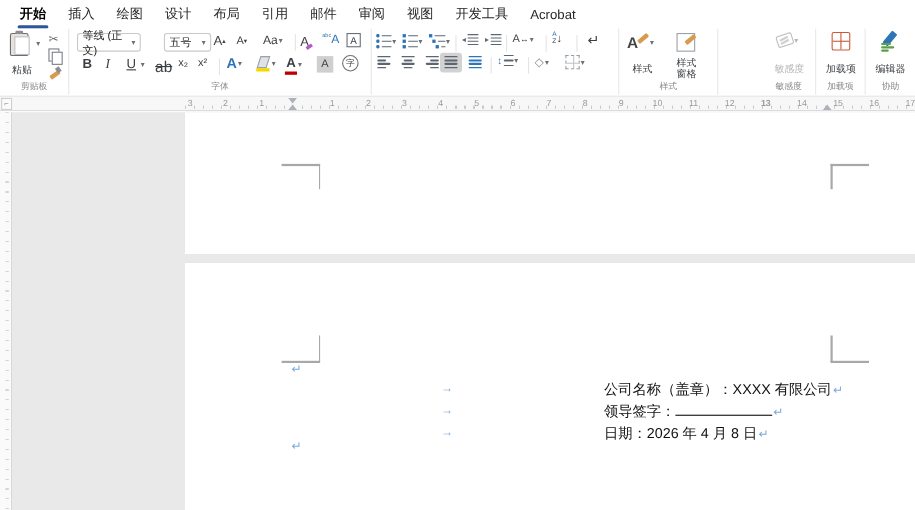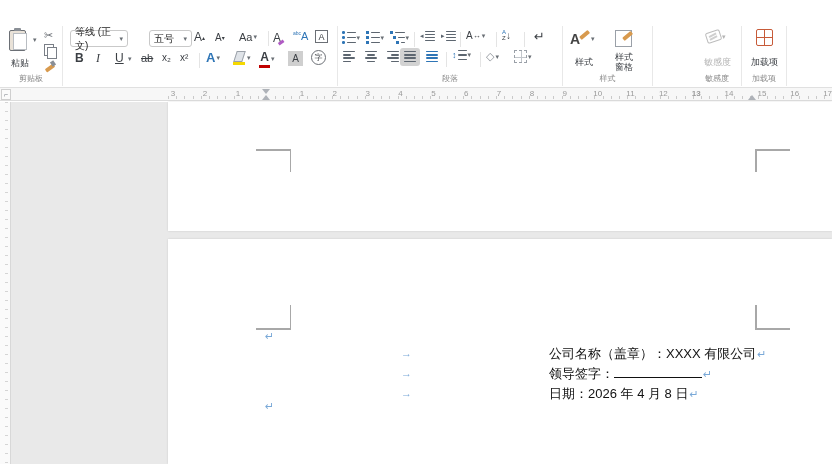--- a/index.html
+++ b/index.html
@@ -92,20 +92,33 @@
   .fmark { position:absolute; color:#7aa9d8; font-size:11px; line-height:11px; }
   .docline { position:absolute; left:549px; height:18px; font-size:13px; color:#111; white-space:nowrap; font-family:"Liberation Sans","DejaVu Sans",sans-serif; }
   .docline .pm { color:#7aa9d8; font-size:11px; margin-left:1px; }
   .blankline { display:inline-block; width:88px; height:11px; border-bottom:1.2px solid #111; }
 </style>
 </head>
 <body>
 
 <div id="app">
 
+  <div class="tabbar" id="tabbar">
+      <div class="tab active">开始</div>
+      <div class="tab">插入</div>
+      <div class="tab">绘图</div>
+      <div class="tab">设计</div>
+      <div class="tab">布局</div>
+      <div class="tab">引用</div>
+      <div class="tab">邮件</div>
+      <div class="tab">审阅</div>
+      <div class="tab">视图</div>
+      <div class="tab">开发工具</div>
+      <div class="tab">Acrobat</div>
+    </div>
 
   <div class="ribbon">
 
     <div class="rgroup" style="left:0;width:63px;">
       <div class="rbtn" style="left:9px;top:4px;">
           <span class="clip-icon"></span>
         </div>
       <div class="rbtn" style="left:32px;top:10px;">
           <span class="dd">▾</span>
         </div>
@@ -161,21 +174,21 @@
         </div>
       <div class="rbtn" style="left:33px;top:25px;font-size:12px;font-style:italic;font-family:'Liberation Serif',serif;">
           <span>I</span>
         </div>
       <div class="rbtn" style="left:52px;top:25px;font-size:12px;text-decoration:underline;">
           <span>U</span>
         </div>
       <div class="rbtn" style="left:64px;top:29px;">
           <span class="dd">▾</span>
         </div>
-      <div class="rbtn" style="left:78px;top:26px;font-size:11px;text-decoration:line-through;">
+      <div class="rbtn" style="left:78px;top:26px;font-size:14px;text-decoration:line-through;">
           <span>ab</span>
         </div>
       <div class="rbtn" style="left:99px;top:26px;font-size:10px;">
           <span>x₂</span>
         </div>
       <div class="rbtn" style="left:117px;top:26px;font-size:10px;">
           <span>x²</span>
         </div>
       <div class="sep" style="left:136px;top:27px;"></div>
       <div class="rbtn" style="left:143px;top:24px;font-size:13px;font-weight:bold;color:#2e75b6;">
@@ -193,20 +206,21 @@
           </span>
         <span class="dd">▾</span>
       </div>
       <div class="rbtn" style="left:225px;top:25px;width:15px;height:15px;background:#cfcfcf;font-size:10px;">
           <span>A</span>
         </div>
       <div class="rbtn" style="left:248px;top:24px;width:15px;height:15px;border:1px solid #6b6f75;border-radius:50%;font-size:8px;">
           <span>字</span>
         </div>
 
+      <div class="glabel">字体</div>
     </div>
 
     <div class="rgroup" style="left:338px;width:225px;">
       <div class="rbtn" style="left:4px;top:5px;">
         <span style="display:flex;flex-direction:column;gap:2px;">
           <span class="li-row">
               <span class="li-dot"></span>
               <span class="li-bar" style="width:9px;"></span>
             </span>
           <span class="li-row">
@@ -346,21 +360,20 @@
       <div class="sep" style="left:142px;top:26px;"></div>
       <div class="rbtn" style="left:148px;top:24px;font-size:11px;color:#8a8f96;">
           <span>◇</span>
           <span class="dd">▾</span>
         </div>
       <div class="rbtn" style="left:176px;top:24px;">
           <span class="borders-icon"></span>
           <span class="dd">▾</span>
         </div>
 
-      <div class="glabel">段落</div>
     </div>
 
     <div class="rgroup" style="left:563px;width:90px;">
       <div class="rbtn" style="left:7px;top:4px;">
           <span class="brushA">
             <span class="bA"></span>
             <span class="bA">A</span>
             <span class="bh"></span>
           </span>
           <span class="dd">▾</span>
@@ -386,20 +399,32 @@
     </div>
 
     <div class="rgroup" style="left:742px;width:45px;">
       <div class="rbtn" style="left:14px;top:3px;">
           <span class="grid-icon"></span>
         </div>
       <div class="biglabel" style="left:0;top:30px;width:45px;">加载项</div>
       <div class="glabel">加载项</div>
     </div>
 
+    <div class="rgroup" style="left:787px;width:45px;border-right:none;">
+      <div class="rbtn" style="left:14px;top:3px;">
+          <span class="pen-icon">
+            <span class="nib"></span>
+            <span class="l1"></span>
+            <span class="l2"></span>
+            <span class="l3"></span>
+          </span>
+        </div>
+      <div class="biglabel" style="left:0;top:30px;width:45px;">编辑器</div>
+      <div class="glabel">协助</div>
+    </div>
   </div>
 
   <div class="ruler" id="hruler">
     <div class="ticks"></div>
   <span class="num" style="left: 173px;">3</span>
       <span class="num" style="left: 205px;">2</span>
       <span class="num" style="left: 238px;">1</span>
       <span class="num" style="left: 302px;">1</span>
       <span class="num" style="left: 334.85px;">2</span>
       <span class="num" style="left: 367.7px;">3</span>

